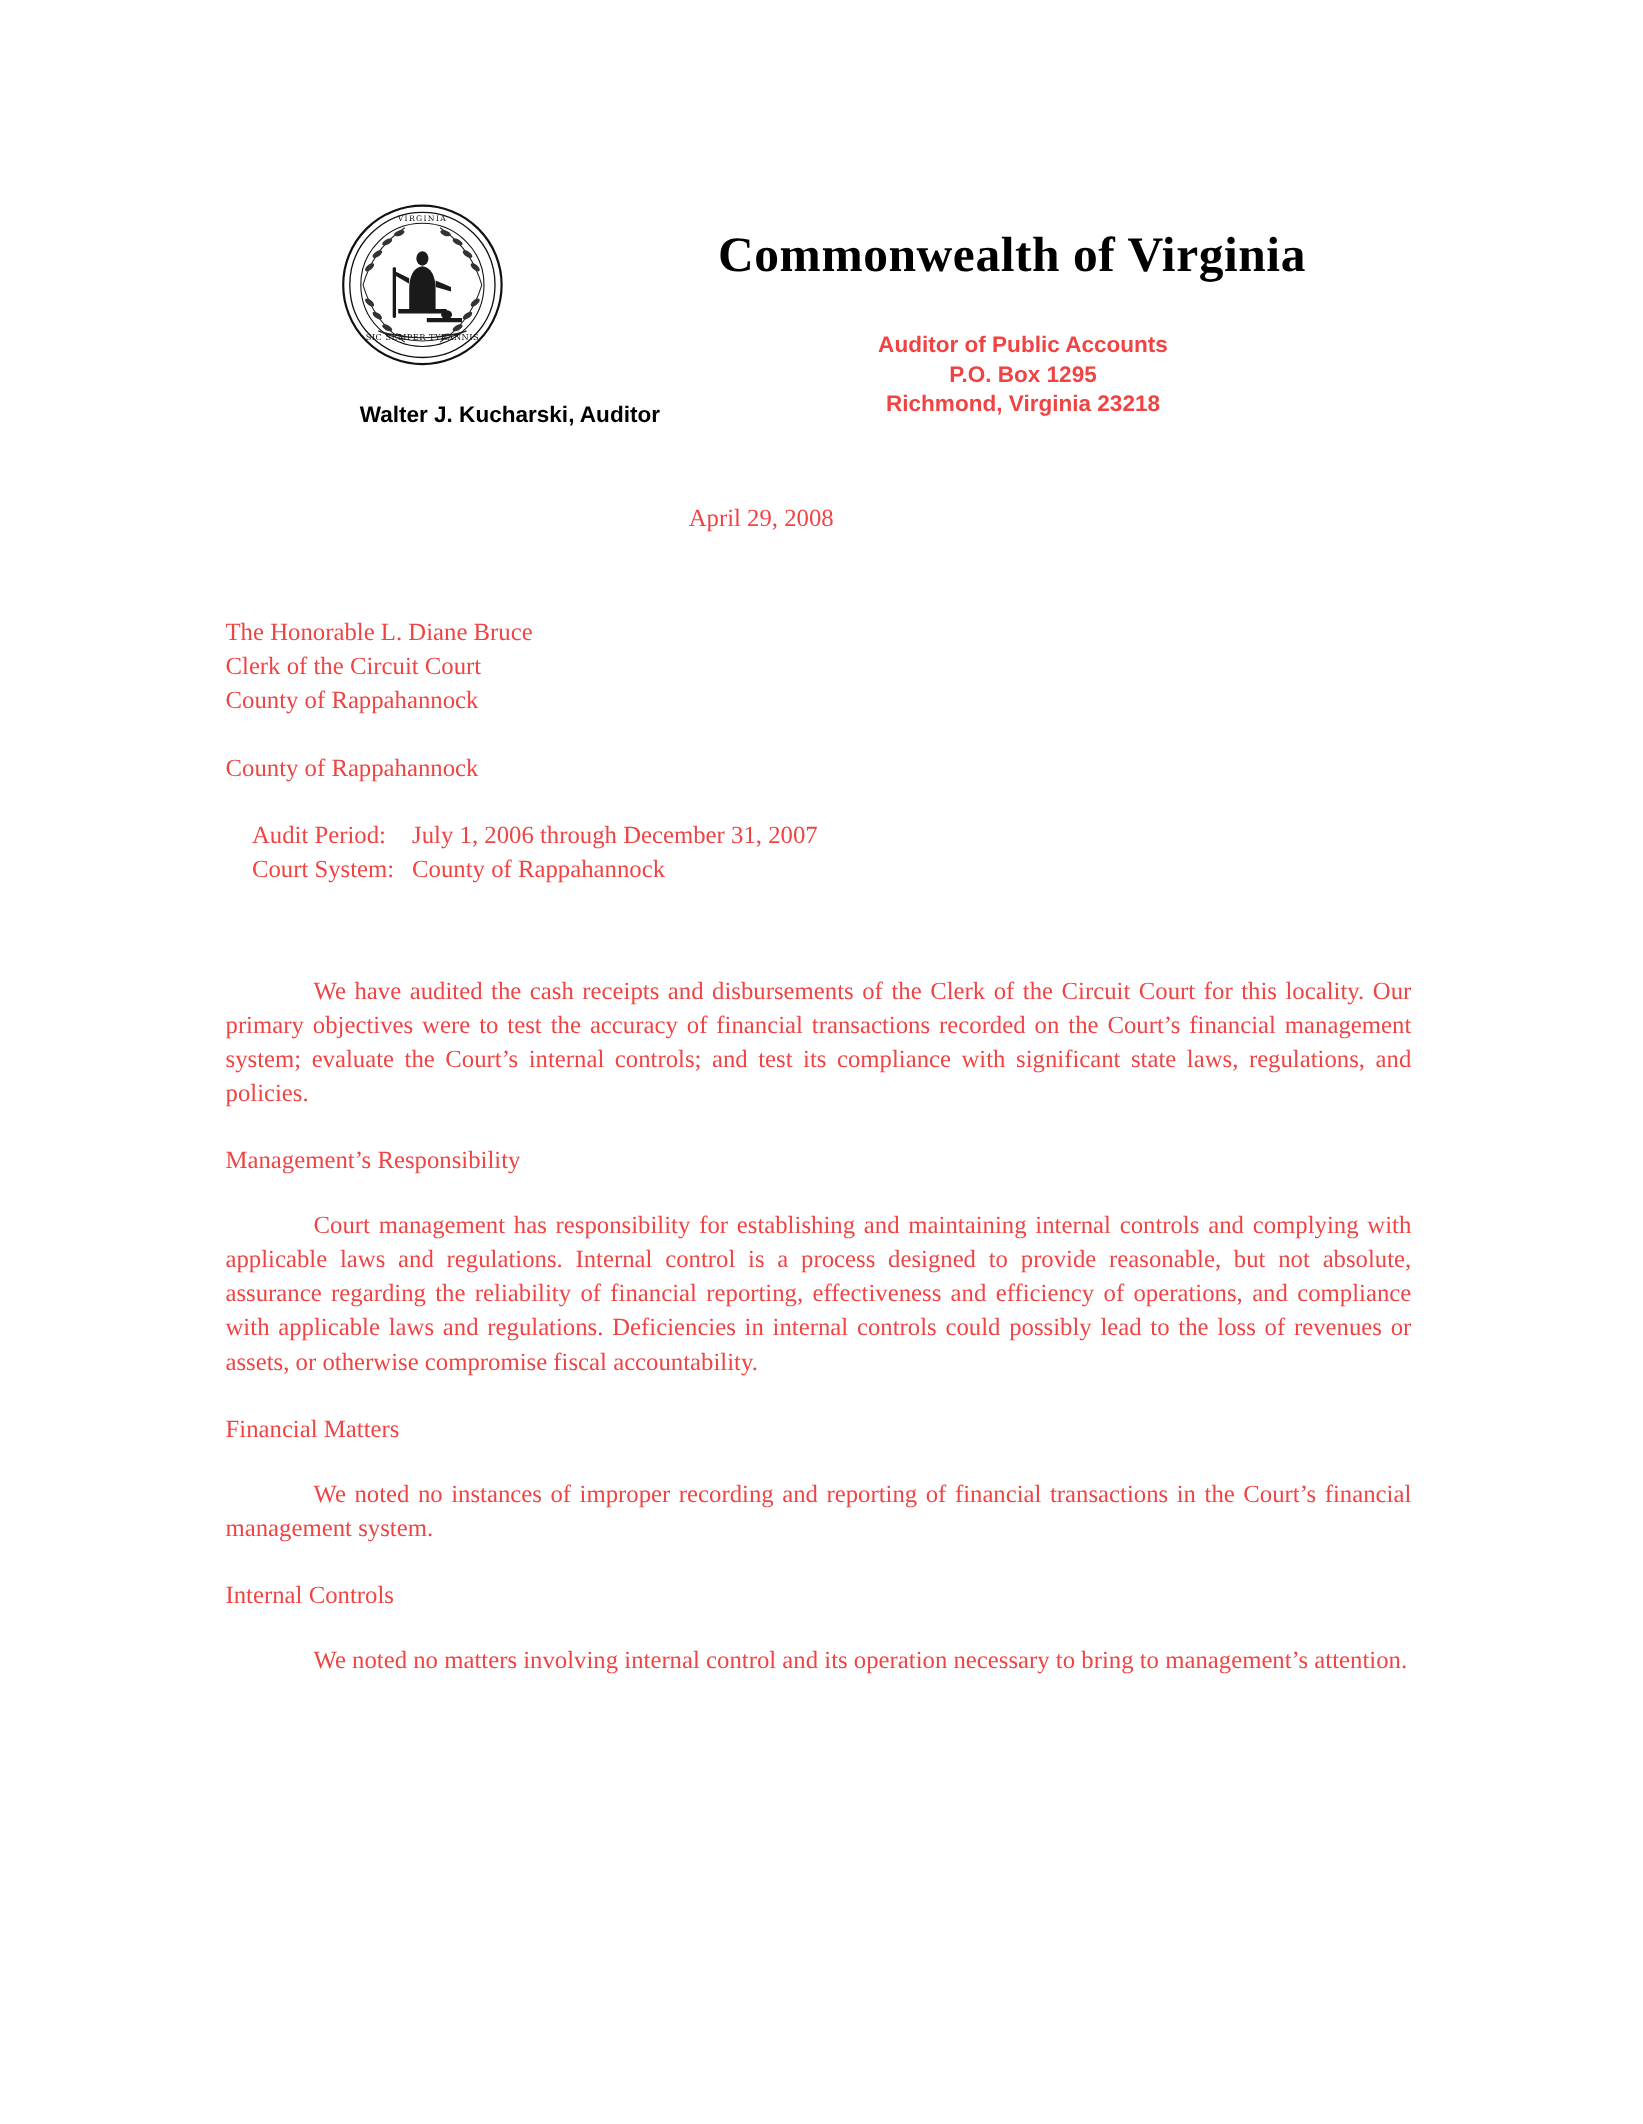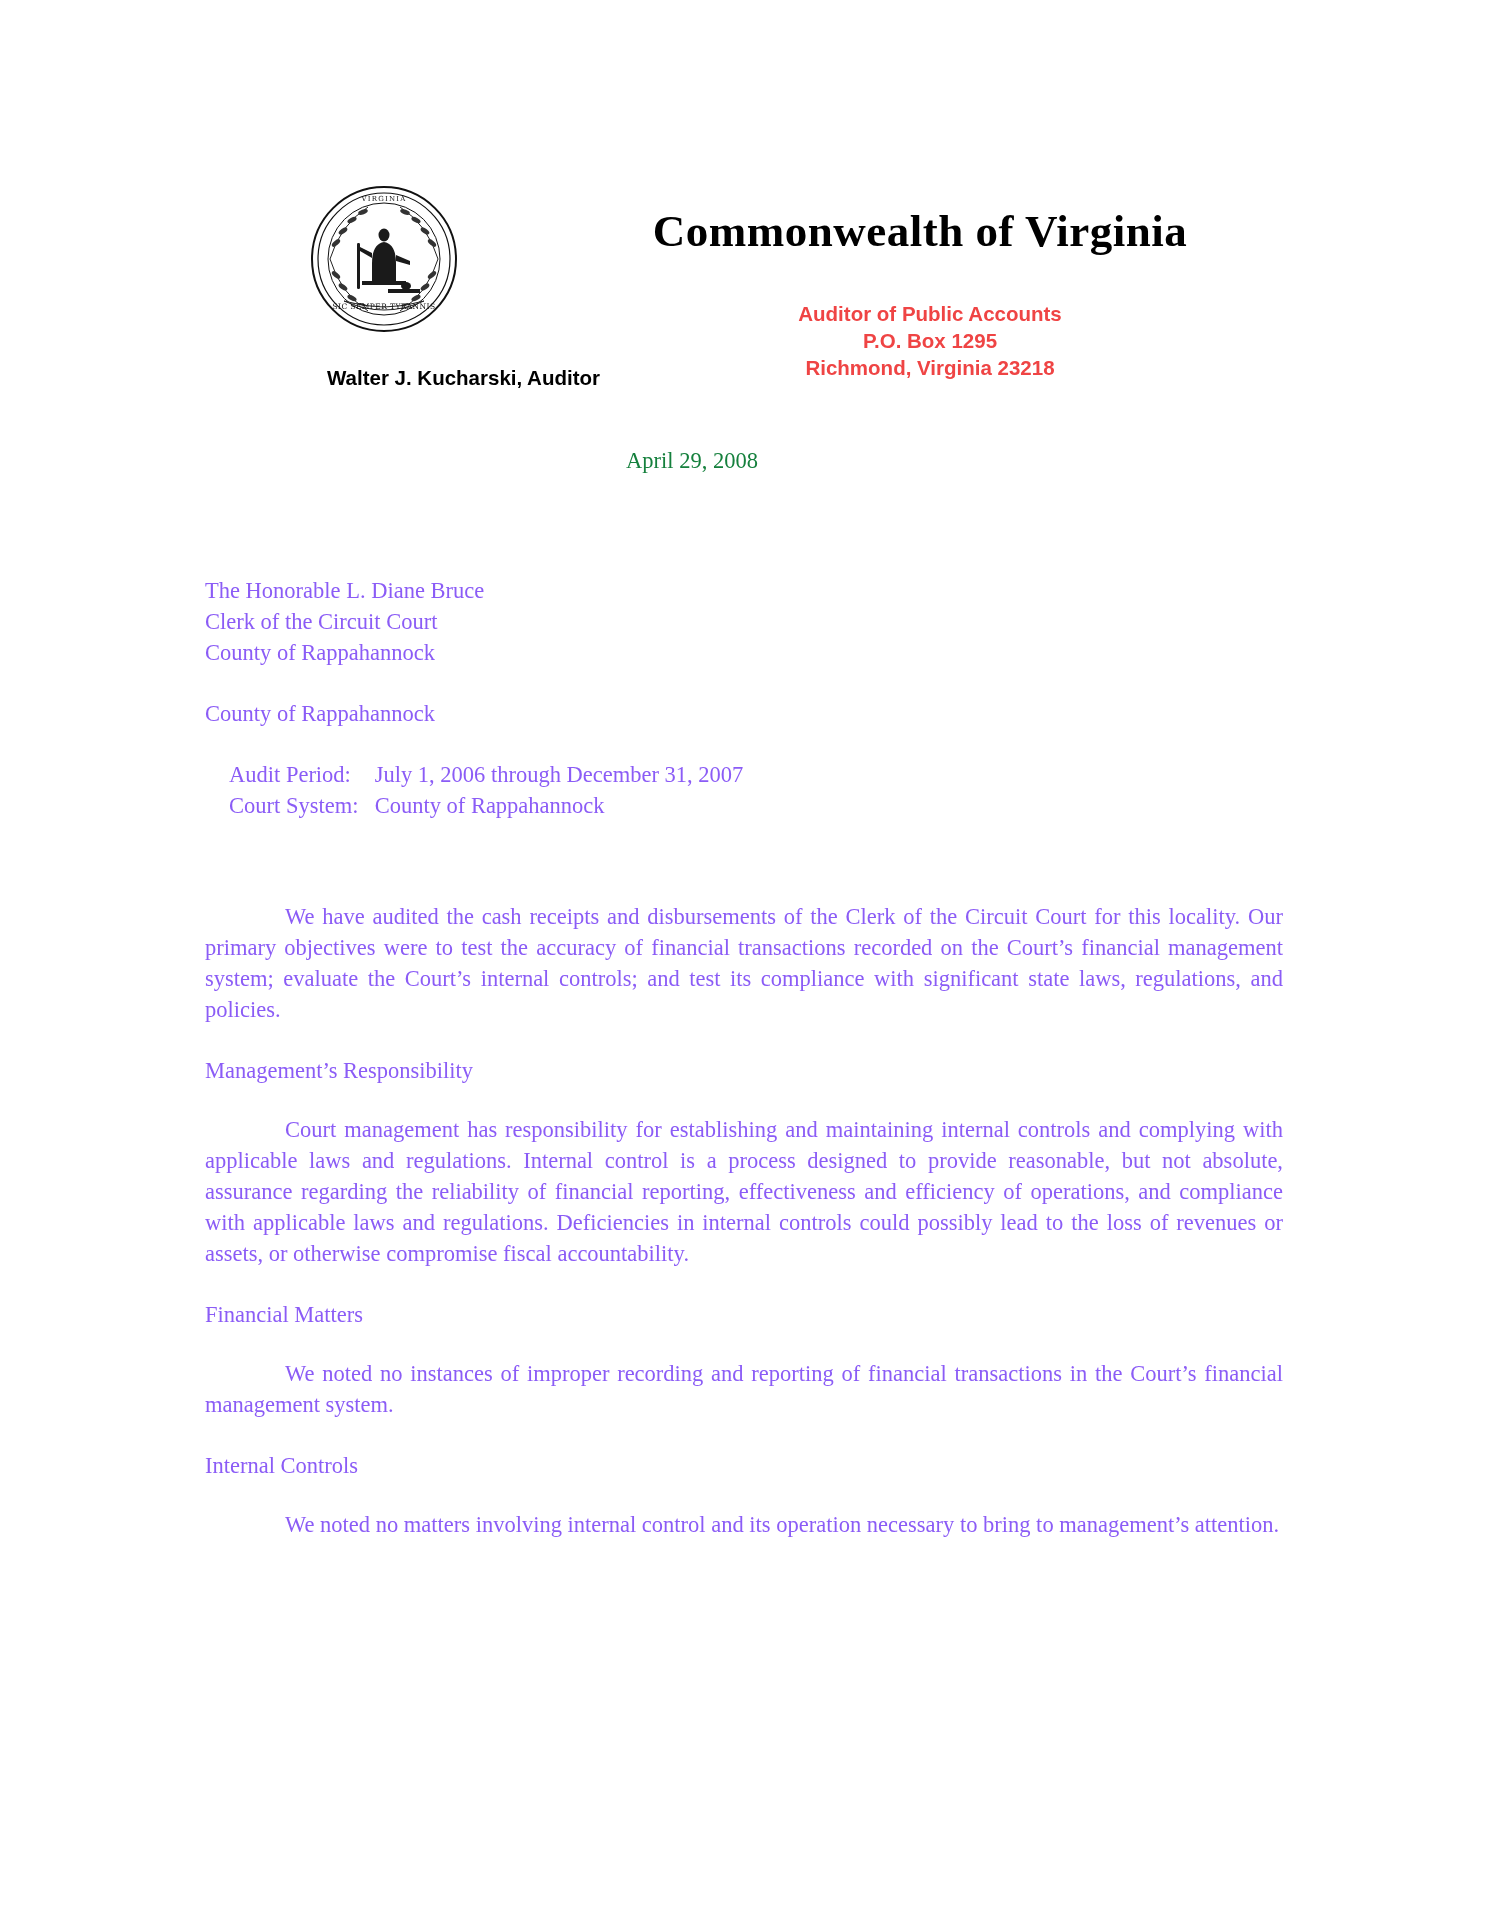--- a/index.html
+++ b/index.html
@@ -75,34 +75,34 @@
     text-align: right;
     font-family: "Liberation Sans", sans-serif;
     font-weight: bold;
     font-size: 20.5px;
     color: #000;
   }
   
   .letter-date {
     position: absolute;
     left: 0;
-    top: 448px;
+    top: 458px;
     width: 1384px;
     text-align: center;
     font-size: 22.5px;
-    color: #15803d;
+    color: #ef4444;
   }
   .content {
     position: absolute;
     left: 205px;
-    top: 575px;
+    top: 559px;
     width: 1078px;
     font-size: 22.5px;
     line-height: 31px;
-    color: #8b5cf6;
+    color: #ef4444;
   }
   .addr-block {
     margin: 0 0 30px 0;
   }
   .addr-line {
     display: block;
     white-space: nowrap;
   }
   .audit-meta {
     margin: 0 0 20px 0;

